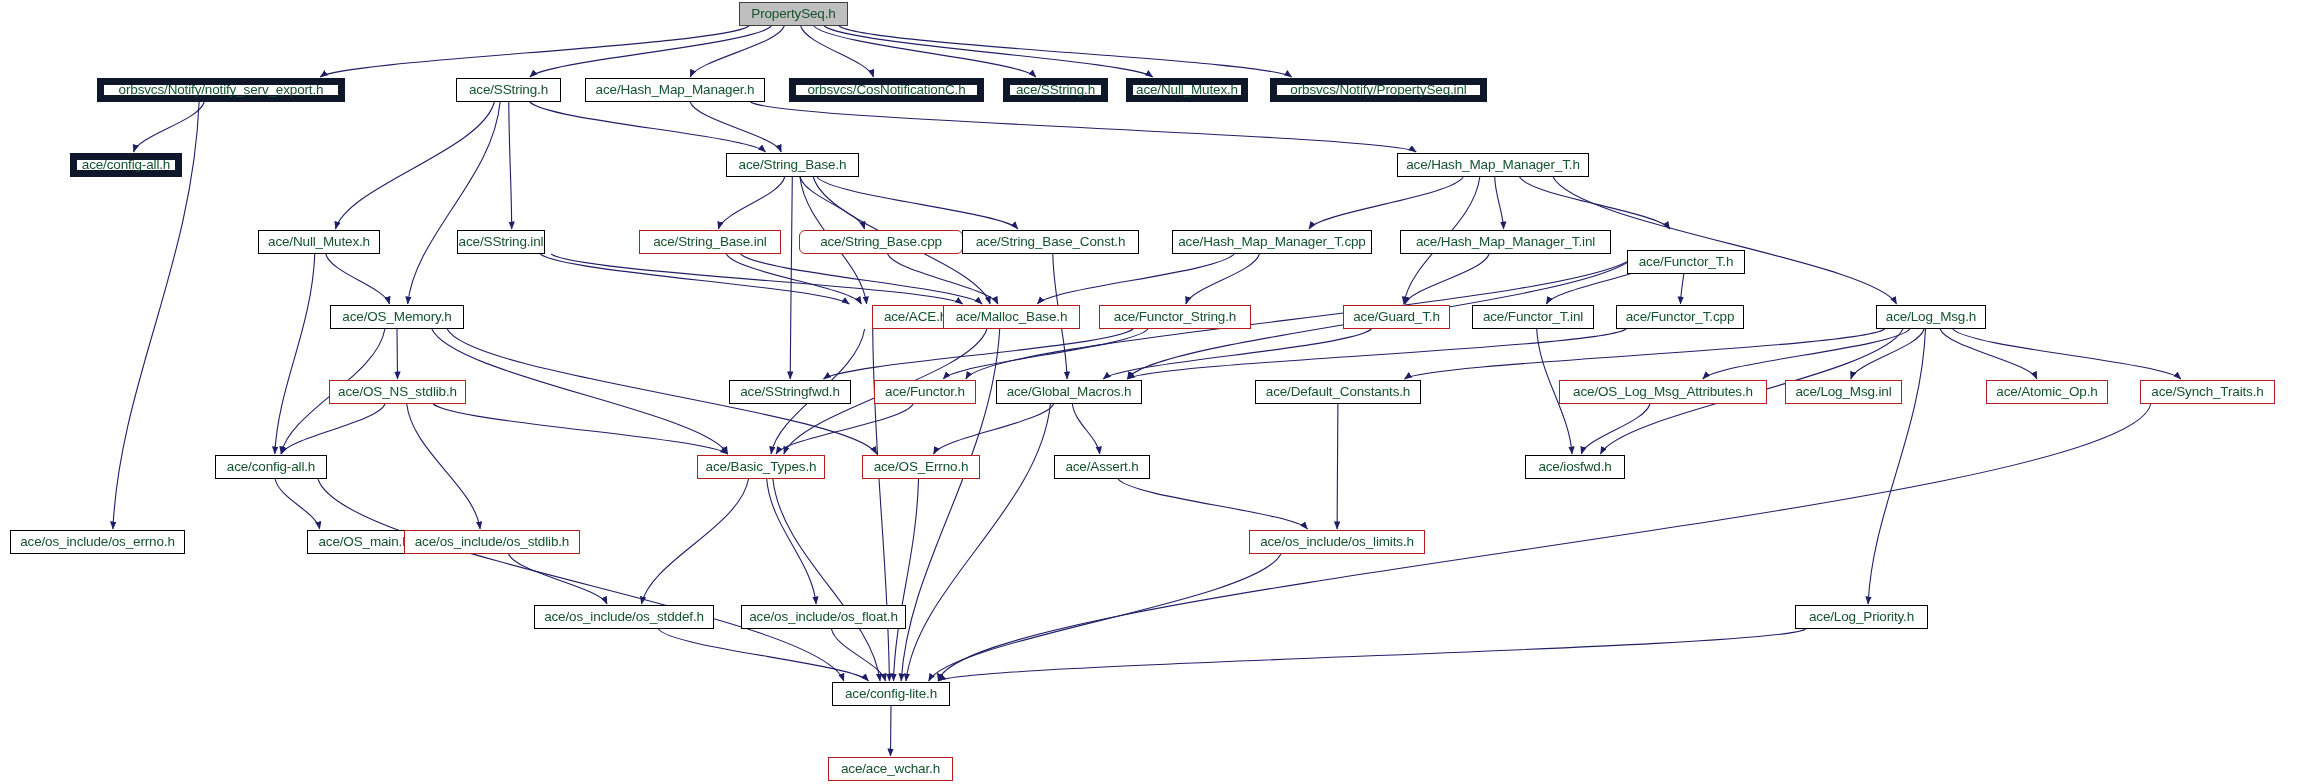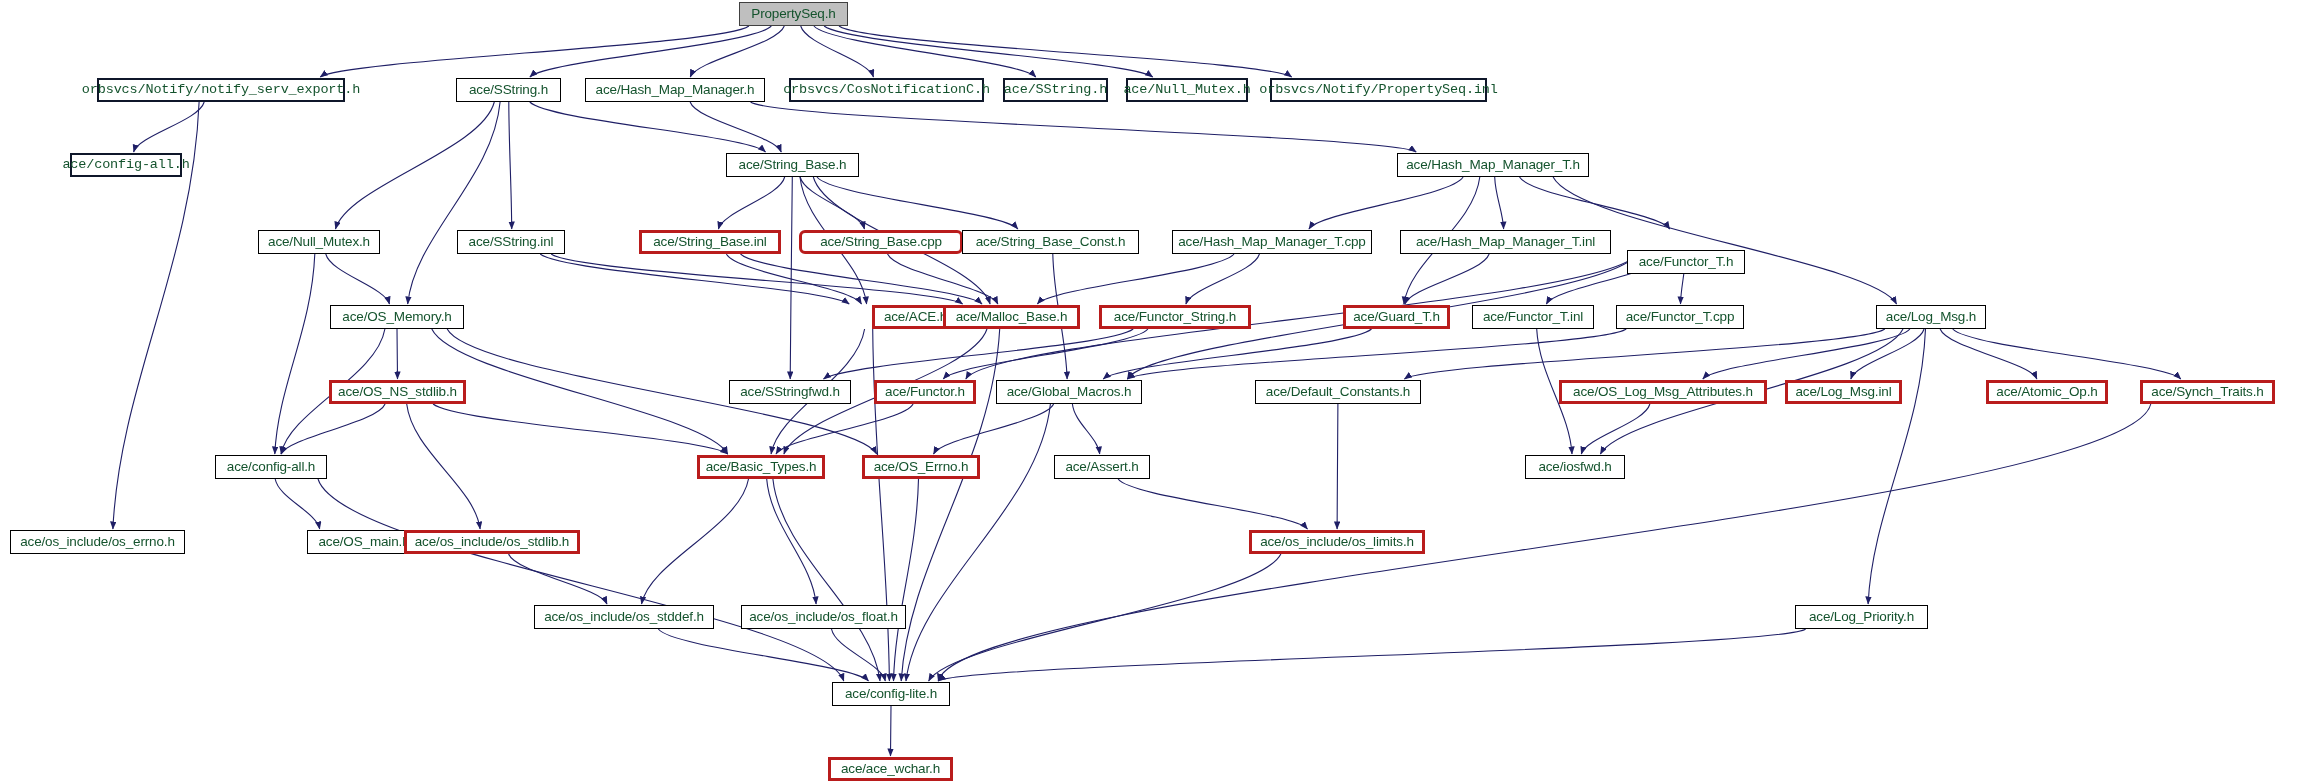--- a/index.html
+++ b/index.html
@@ -40,25 +40,24 @@
     white-space: nowrap;
     letter-spacing: -0.15px;
     z-index: 5;
   }
   .node.root {
     background: #bfbfbf;
     border: 1px solid #404040;
     z-index: 6;
   }
   .node.leaf-gray {
-    border: 2px solid #0f172a;
-    font-family: Liberation Mono, monospace;
+    border: 7px solid #0f172a;
   }
   .node.red {
-    border: 3px solid #b91c1c;
+    border: 1px solid #b91c1c;
   }
 </style>
 </head>
 <body>
 
 <div id="graph">
   <svg id="edges" viewBox="0 0 2311 784" preserveAspectRatio="none">
     <defs>
       <marker id="arrow" markerWidth="9" markerHeight="9" refX="7.5" refY="3.2" orient="auto" markerUnits="userSpaceOnUse">
         <path d="M0,0 L8,3.2 L0,6.4 z" fill="#1f1f66"></path>
@@ -157,21 +156,21 @@
       <div class="node " style="left: 456px; top: 78px; width: 105px;">ace/SString.h</div>
       <div class="node " style="left: 585px; top: 78px; width: 180px;">ace/Hash_Map_Manager.h</div>
       <div class="node leaf-gray" style="left: 789px; top: 78px; width: 195px;">orbsvcs/CosNotificationC.h</div>
       <div class="node leaf-gray" style="left: 1003px; top: 78px; width: 105px;">ace/SString.h</div>
       <div class="node leaf-gray" style="left: 1126px; top: 78px; width: 122px;">ace/Null_Mutex.h</div>
       <div class="node leaf-gray" style="left: 1270px; top: 78px; width: 217px;">orbsvcs/Notify/PropertySeq.inl</div>
       <div class="node leaf-gray" style="left: 70px; top: 153px; width: 112px;">ace/config-all.h</div>
       <div class="node " style="left: 726px; top: 153px; width: 133px;">ace/String_Base.h</div>
       <div class="node " style="left: 1397px; top: 153px; width: 192px;">ace/Hash_Map_Manager_T.h</div>
       <div class="node " style="left: 258px; top: 230px; width: 122px;">ace/Null_Mutex.h</div>
-      <div class="node " style="left: 457px; top: 230px; width: 108px;">ace/SString.inl</div>
+      <div class="node " style="left: 457px; top: 230px; width: 88px;">ace/SString.inl</div>
       <div class="node red" style="left: 639px; top: 230px; width: 142px;">ace/String_Base.inl</div>
       <div class="node red" style="left: 799px; top: 230px; width: 164px; border-radius: 6px;">ace/String_Base.cpp</div>
       <div class="node " style="left: 962px; top: 230px; width: 177px;">ace/String_Base_Const.h</div>
       <div class="node " style="left: 1172px; top: 230px; width: 200px;">ace/Hash_Map_Manager_T.cpp</div>
       <div class="node " style="left: 1400px; top: 230px; width: 211px;">ace/Hash_Map_Manager_T.inl</div>
       <div class="node " style="left: 1627px; top: 230px; width: 118px; margin-top: 20px;">ace/Functor_T.h</div>
       <div class="node " style="left: 330px; top: 305px; width: 134px;">ace/OS_Memory.h</div>
       <div class="node red" style="left: 828px; top: 305px; width: 87px; margin-left: 44px;">ace/ACE.h</div>
       <div class="node red" style="left: 943px; top: 305px; width: 137px;">ace/Malloc_Base.h</div>
       <div class="node red" style="left: 1099px; top: 305px; width: 152px;">ace/Functor_String.h</div>

